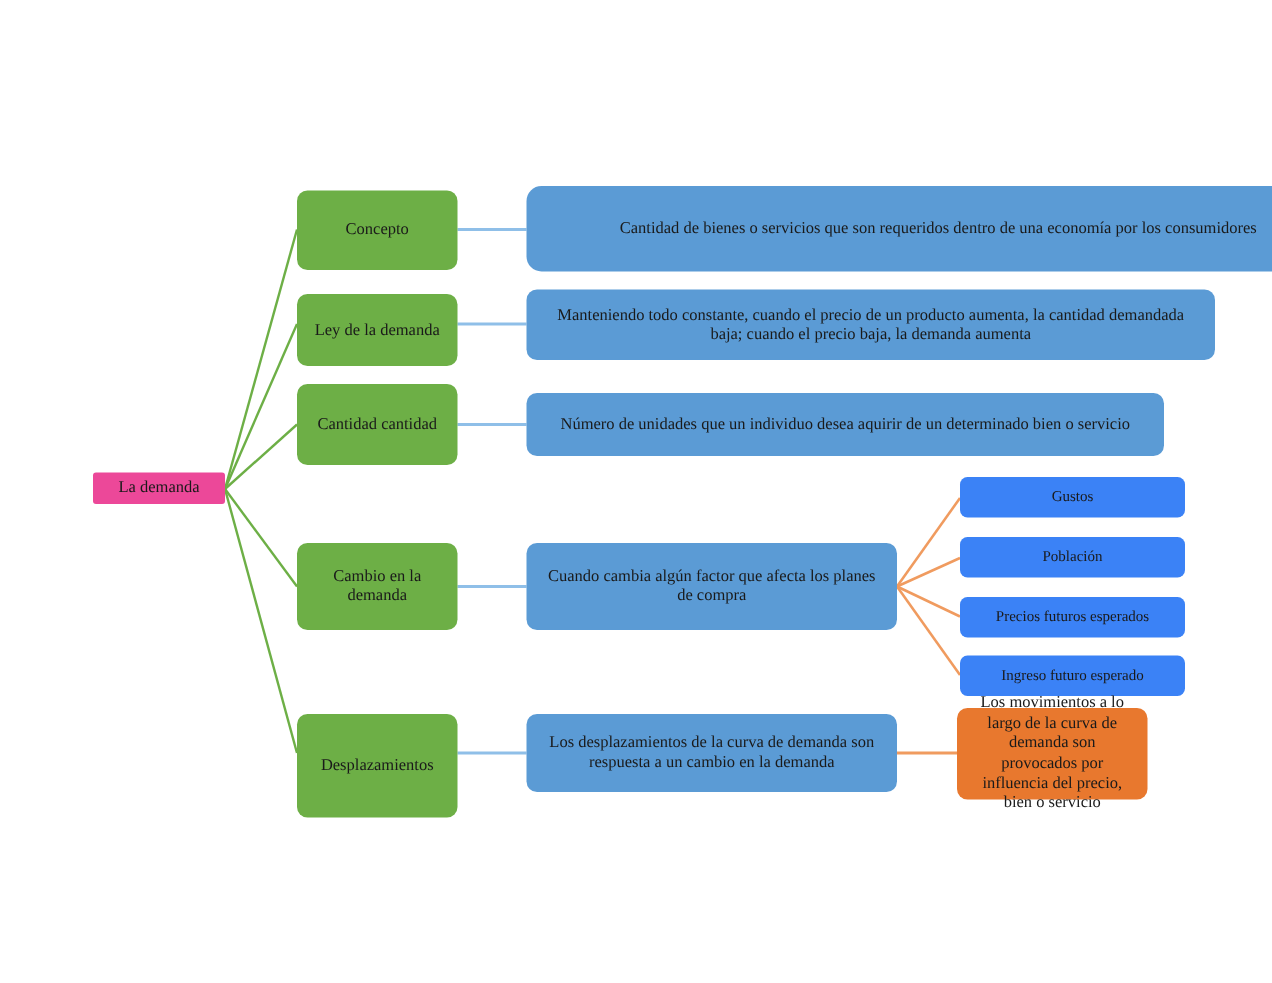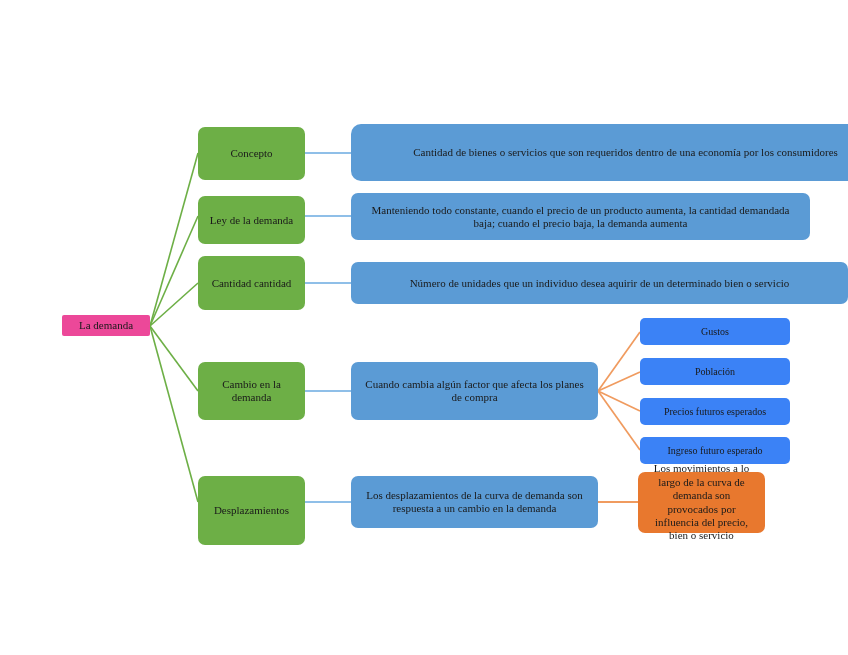--- a/index.html
+++ b/index.html
@@ -113,21 +113,21 @@
   <div class="node node-branch" style="left:198px; top:196px; width:107px; height:48px;">
     <span>Ley de la demanda</span>
   </div>
   <div class="node node-detail" style="left:351px; top:193px; width:459px; height:47px; padding:4px 14px;align-items:center;">
     <span>Manteniendo todo constante, cuando el precio de un producto aumenta, la cantidad demandada baja; cuando el precio baja, la demanda aumenta</span>
   </div>
 
   <div class="node node-branch" style="left:198px; top:256px; width:107px; height:54px;">
     <span>Cantidad cantidad</span>
   </div>
-  <div class="node node-detail" style="left:351px; top:262px; width:497px; height:42px; padding:4px 14px;">
+  <div class="node node-detail" style="left:351px; top:262px; width:425px; height:42px; padding:4px 14px;">
     <span>Número de unidades que un individuo desea aquirir de un determinado bien o servicio</span>
   </div>
 
   <div class="node node-detail" style="left:351px; top:362px; width:247px; height:58px; padding:4px 12px;">
     <span>Cuando cambia algún factor que afecta los planes de compra</span>
   </div>
   <div class="node node-branch" style="left:198px; top:362px; width:107px; height:58px;">
     <span>Cambio en la demanda</span>
   </div>
 

